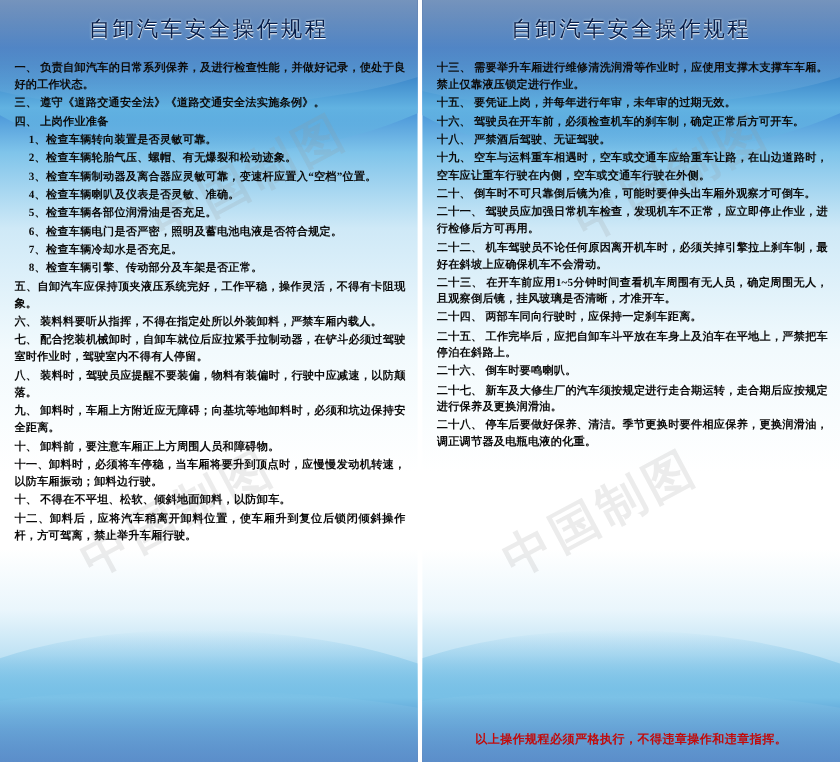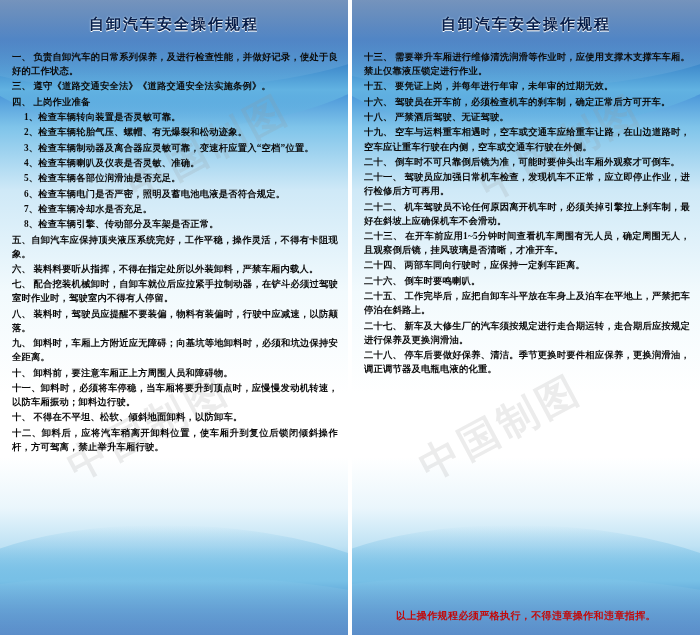--- a/index.html
+++ b/index.html
@@ -50,22 +50,22 @@
     background:linear-gradient(0deg,rgba(255,255,255,.45),rgba(255,255,255,0));
   }
   .title-wrap {
     position:relative;
     height:48px;
     display:flex; align-items:center; justify-content:center;
     z-index:4;
   }
   .title {
     font-family:"Liberation Serif", serif;
-    font-weight:bold;
-    font-size:15px;
+    font-weight:normal;
+    font-size:18px;
     letter-spacing:2px;
     color:#071d49;
     text-shadow:0 1px 0 #ffffff, 0 0 2px #cfe8f7;
   }
   .content {
     position:relative;
     z-index:3;
     margin:2px 10px 0 12px;
     height:566px;
     overflow:hidden;
@@ -172,22 +172,22 @@
         <li class="lvl1">十三、 需要举升车厢进行维修清洗润滑等作业时，应使用支撑木支撑车车厢。禁止仅靠液压锁定进行作业。</li>
         <li class="lvl1">十五、 要凭证上岗，并每年进行年审，未年审的过期无效。</li>
         <li class="lvl1">十六、 驾驶员在开车前，必须检查机车的刹车制，确定正常后方可开车。</li>
         <li class="lvl1">十八、 严禁酒后驾驶、无证驾驶。</li>
         <li class="lvl1">十九、 空车与运料重车相遇时，空车或交通车应给重车让路，在山边道路时，空车应让重车行驶在内侧，空车或交通车行驶在外侧。</li>
         <li class="lvl1">二十、 倒车时不可只靠倒后镜为准，可能时要伸头出车厢外观察才可倒车。</li>
         <li class="lvl1">二十一、 驾驶员应加强日常机车检查，发现机车不正常，应立即停止作业，进行检修后方可再用。</li>
         <li class="lvl1">二十二、 机车驾驶员不论任何原因离开机车时，必须关掉引擎拉上刹车制，最好在斜坡上应确保机车不会滑动。</li>
         <li class="lvl1">二十三、 在开车前应用1~5分钟时间查看机车周围有无人员，确定周围无人，且观察倒后镜，挂风玻璃是否清晰，才准开车。</li>
         <li class="lvl1">二十四、 两部车同向行驶时，应保持一定刹车距离。</li>
+        <li class="lvl1">二十五、 工作完毕后，应把自卸车斗平放在车身上及泊车在平地上，严禁把车停泊在斜路上。</li>
         <li class="lvl1">二十六、 倒车时要鸣喇叭。</li>
-        <li class="lvl1">二十五、 工作完毕后，应把自卸车斗平放在车身上及泊车在平地上，严禁把车停泊在斜路上。</li>
         <li class="lvl1">二十七、 新车及大修生厂的汽车须按规定进行走合期运转，走合期后应按规定进行保养及更换润滑油。</li>
         <li class="lvl1">二十八、 停车后要做好保养、清洁。季节更换时要件相应保养，更换润滑油，调正调节器及电瓶电液的化重。</li>
       </ul>
     </div>
 
     <div class="footnote">以上操作规程必须严格执行，不得违章操作和违章指挥。</div>
   </div>
 
 </div>
 

